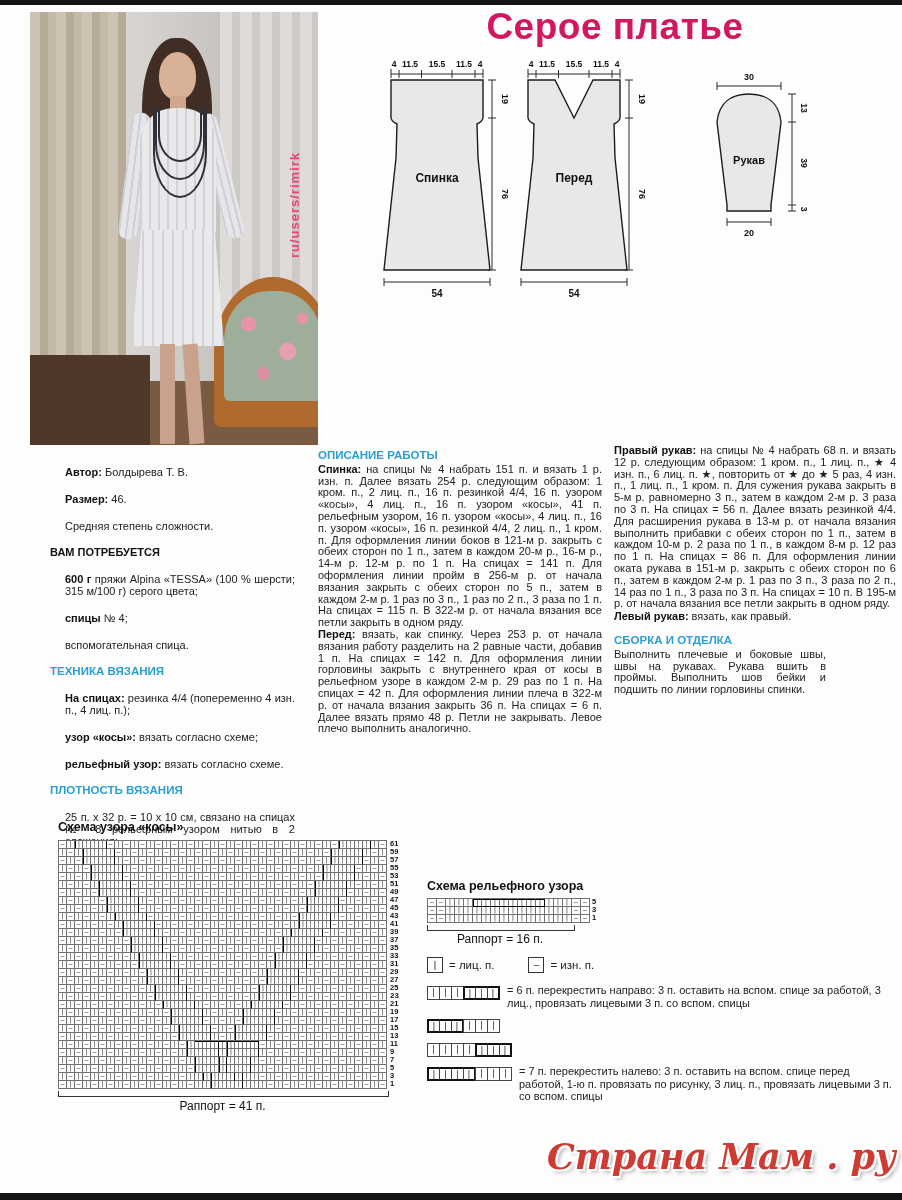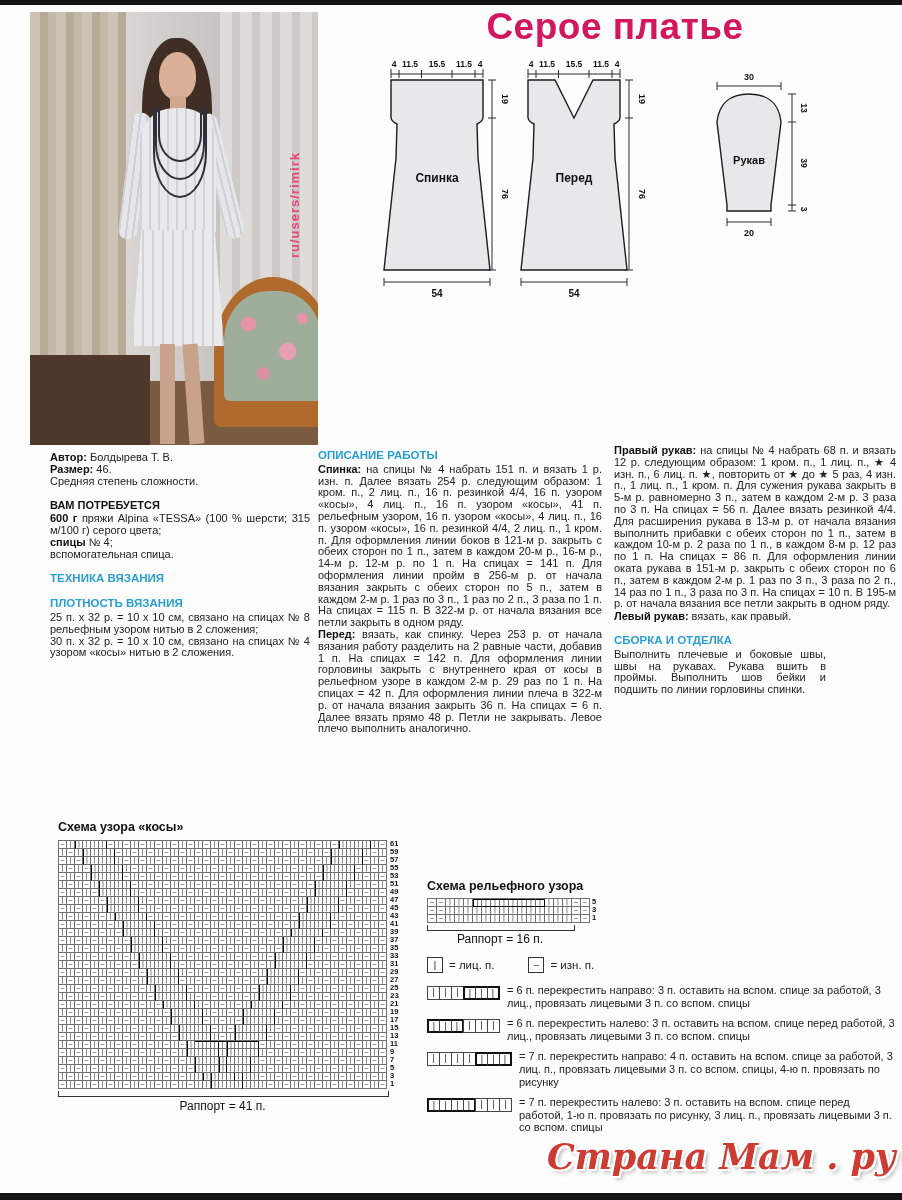--- a/index.html
+++ b/index.html
@@ -68,21 +68,21 @@
   .dlabel{font-family:"Liberation Sans",sans-serif;font-weight:bold;fill:#111;}
 
   
   .col{position:absolute;font-size:11px;line-height:11.8px;}
   #col1{left:50px;top:452px;width:260px;}
   #col2{left:318px;top:450px;width:284px;}
   #col3{left:614px;top:445px;width:282px;}
   .h-blue{font-weight:bold;color:var(--c-head);font-size:11.5px;margin:0 0 2px 0;}
   .h-black{font-weight:bold;color:#111;font-size:11px;margin:0 0 1px 0;}
   .block{margin-bottom:13px;}
-  .tline,.para{text-align:justify;margin:0;}
+  .tline,.para{text-align:justify;margin:15px;}
   .para{margin:0;}
   .tline b,.para b{color:#111;}
   #assembly-text{width:212px;}
   #sleeves-paras .para{margin-bottom:1px;}
 
   
   .chart-title{position:absolute;font-weight:bold;font-size:12.5px;color:#111;}
   #cable-title{left:58px;top:820px;}
   #relief-title{left:427px;top:879px;}
   .grid{position:absolute;display:grid;border-top:1px solid #707070;border-left:1px solid #707070;background:#fff;}
@@ -212,20 +212,25 @@
     <div class="block">
       <div class="h-black">ВАМ ПОТРЕБУЕТСЯ</div>
       <div>
           <div class="tline"><b>600 г</b> пряжи Alpina «TESSA» (100 % шерсти; 315 м/100 г) серого цвета;</div>
           <div class="tline"><b>спицы</b> № 4;</div>
           <div class="tline">вспомогательная спица.</div>
         </div>
     </div>
     <div class="block">
       <div class="h-blue">ТЕХНИКА ВЯЗАНИЯ</div>
+      <div>
+          <div class="tline"><b>На спицах:</b> резинка 4/4 (попеременно 4 изн. п., 4 лиц. п.);</div>
+          <div class="tline"><b>узор «косы»:</b> вязать согласно схеме;</div>
+          <div class="tline"><b>рельефный узор:</b> вязать согласно схеме.</div>
+        </div>
     </div>
     <div class="block">
       <div class="h-blue">ПЛОТНОСТЬ ВЯЗАНИЯ</div>
       <div>
           <div class="tline">25 п. х 32 р. = 10 х 10 см, связано на спицах № 8 рельефным узором нитью в 2 сложения;</div>
           <div class="tline">30 п. х 32 р. = 10 х 10 см, связано на спицах № 4 узором «косы» нитью в 2 сложения.</div>
         </div>
     </div>
   </div>
 
@@ -1647,33 +1652,31 @@
       </div>
       <div class="litem">
         <span class="lbox">
           <span class="lcell" style="border-top: 2px solid rgb(17, 17, 17); border-bottom: 2px solid rgb(17, 17, 17); border-left: 2px solid rgb(17, 17, 17);">|</span>
           <span class="lcell" style="border-top: 2px solid rgb(17, 17, 17); border-bottom: 2px solid rgb(17, 17, 17);">|</span>
           <span class="lcell" style="border-top: 2px solid rgb(17, 17, 17); border-bottom: 2px solid rgb(17, 17, 17); border-right: 2px solid rgb(17, 17, 17);">|</span>
           <span class="lcell">|</span>
           <span class="lcell">|</span>
           <span class="lcell">|</span>
         </span>
-        <span class="ltext">= 6 п. перекрестить налево: 3 п. оставить на вспом. спице перед работой, 3 лиц., провязать лицевыми 3 п. со вспом. спицы</span>
       </div>
       <div class="litem">
         <span class="lbox">
           <span class="lcell">|</span>
           <span class="lcell">|</span>
           <span class="lcell">|</span>
           <span class="lcell">|</span>
           <span class="lcell" style="border-top: 2px solid rgb(17, 17, 17); border-bottom: 2px solid rgb(17, 17, 17); border-left: 2px solid rgb(17, 17, 17);">|</span>
           <span class="lcell" style="border-top: 2px solid rgb(17, 17, 17); border-bottom: 2px solid rgb(17, 17, 17);">|</span>
           <span class="lcell" style="border-top: 2px solid rgb(17, 17, 17); border-bottom: 2px solid rgb(17, 17, 17); border-right: 2px solid rgb(17, 17, 17);">|</span>
         </span>
-        <span class="ltext">= 7 п. перекрестить направо: 4 п. оставить на вспом. спице за работой, 3 лиц. п., провязать лицевыми 3 п. со вспом. спицы, 4-ю п. провязать по рисунку</span>
       </div>
       <div class="litem">
         <span class="lbox">
           <span class="lcell" style="border-top: 2px solid rgb(17, 17, 17); border-bottom: 2px solid rgb(17, 17, 17); border-left: 2px solid rgb(17, 17, 17);">|</span>
           <span class="lcell" style="border-top: 2px solid rgb(17, 17, 17); border-bottom: 2px solid rgb(17, 17, 17);">|</span>
           <span class="lcell" style="border-top: 2px solid rgb(17, 17, 17); border-bottom: 2px solid rgb(17, 17, 17);">|</span>
           <span class="lcell" style="border-top: 2px solid rgb(17, 17, 17); border-bottom: 2px solid rgb(17, 17, 17); border-right: 2px solid rgb(17, 17, 17);">|</span>
           <span class="lcell">|</span>
           <span class="lcell">|</span>
           <span class="lcell">|</span>

